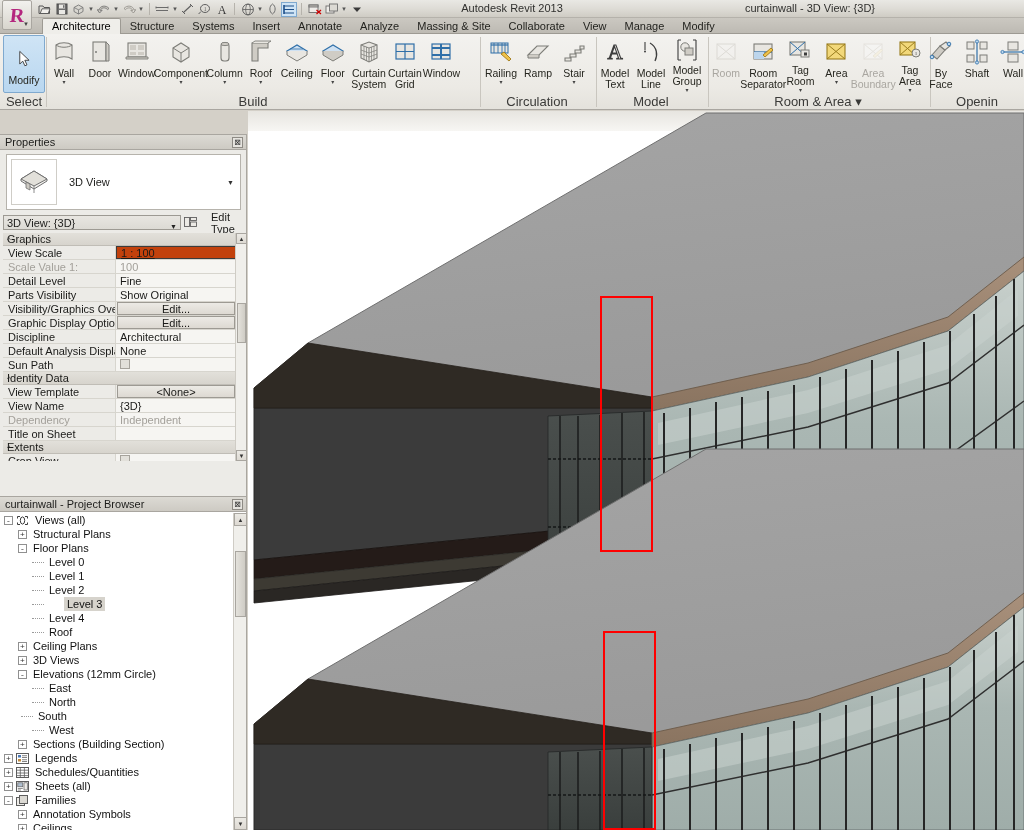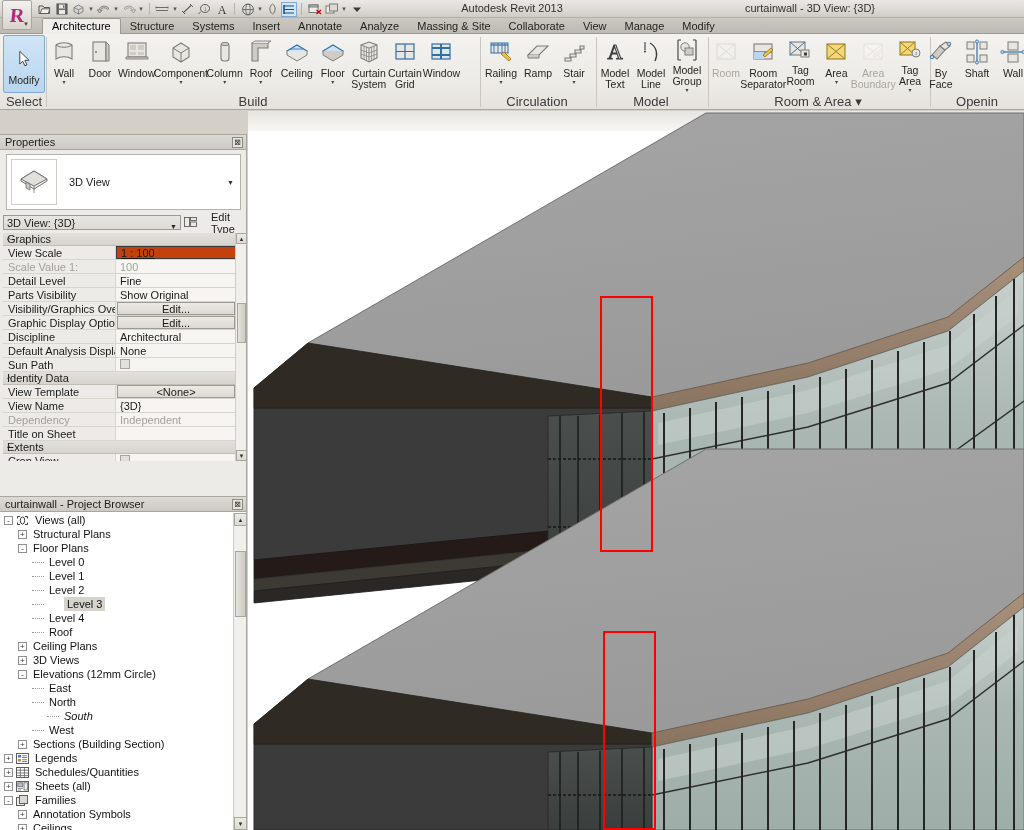--- a/index.html
+++ b/index.html
@@ -849,21 +849,21 @@
           <span class="lab">Elevations (12mm Circle)</span>
         </div>
         <div class="tn" style="padding-left: 31px;">
           <span class="nodash"></span>
           <span class="lab">East</span>
         </div>
         <div class="tn" style="padding-left: 31px;">
           <span class="nodash"></span>
           <span class="lab">North</span>
         </div>
-        <div class="tn" style="padding-left: 46px; font-style: italic;">
+        <div class="tn" style="padding-left: 20px;">
           <span class="nodash"></span>
           <span class="lab">South</span>
         </div>
         <div class="tn" style="padding-left: 31px;">
           <span class="nodash"></span>
           <span class="lab">West</span>
         </div>
         <div class="tn" style="padding-left: 17px;">
           <span class="exp">+</span>
           <span class="lab">Sections (Building Section)</span>

